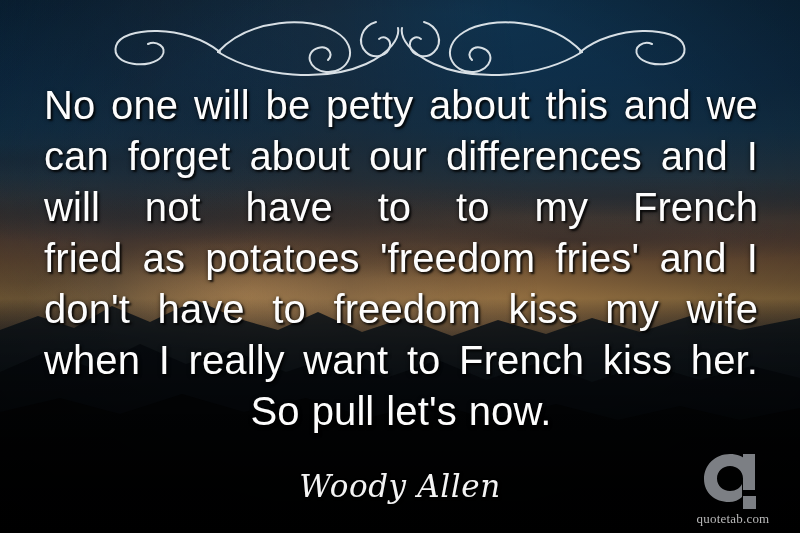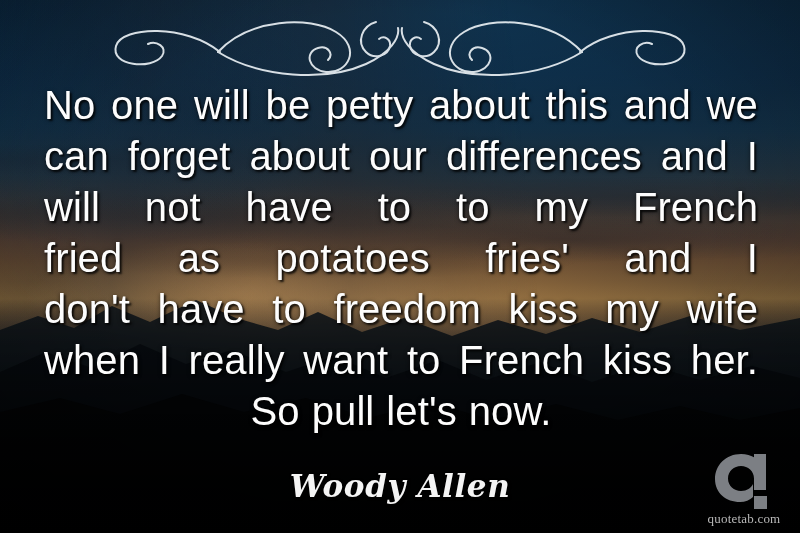--- a/index.html
+++ b/index.html
@@ -115,31 +115,31 @@
 
   
   #author {
     position: absolute;
     left: 0;
     right: 0;
     top: 468px;
     text-align: center;
     font-family: "DejaVu Serif", serif;
     font-style: italic;
-    font-weight: 700;
+    font-weight: 400;
     font-size: 31px;
     color: #f4f4f4;
     letter-spacing: 0.6px;
     text-shadow: 1px 1px 3px rgba(0,0,0,0.8);
   }
 
   
   #watermark {
     position: absolute;
-    right: 8px;
+    right: 19px;
     bottom: 6px;
     width: 96px;
     text-align: center;
   }
   #wm-logo { width: 62px; height: 58px; margin: 0 auto; display: block; }
   #wm-text {
     font-family: "Liberation Serif", "DejaVu Serif", serif;
     font-size: 13px;
     color: #b9b9b9;
     letter-spacing: 0.2px;
@@ -216,20 +216,21 @@
         <span class="w">have</span>
         <span class="w">to</span>
         <span class="w">to</span>
         <span class="w">my</span>
         <span class="w">French</span>
       </div>
       <div class="qline justify">
         <span class="w">fried</span>
         <span class="w">as</span>
         <span class="w">potatoes</span>
+        <span class="w">'freedom</span>
         <span class="w">fries'</span>
         <span class="w">and</span>
         <span class="w">I</span>
       </div>
       <div class="qline justify">
         <span class="w">don't</span>
         <span class="w">have</span>
         <span class="w">to</span>
         <span class="w">freedom</span>
         <span class="w">kiss</span>

